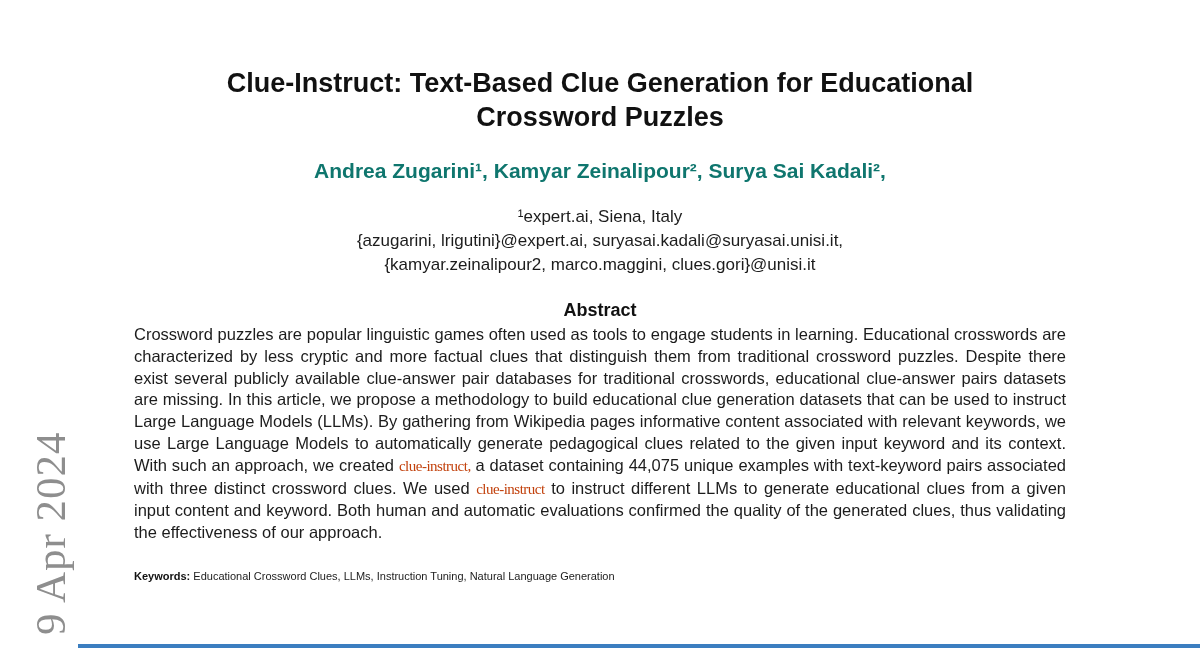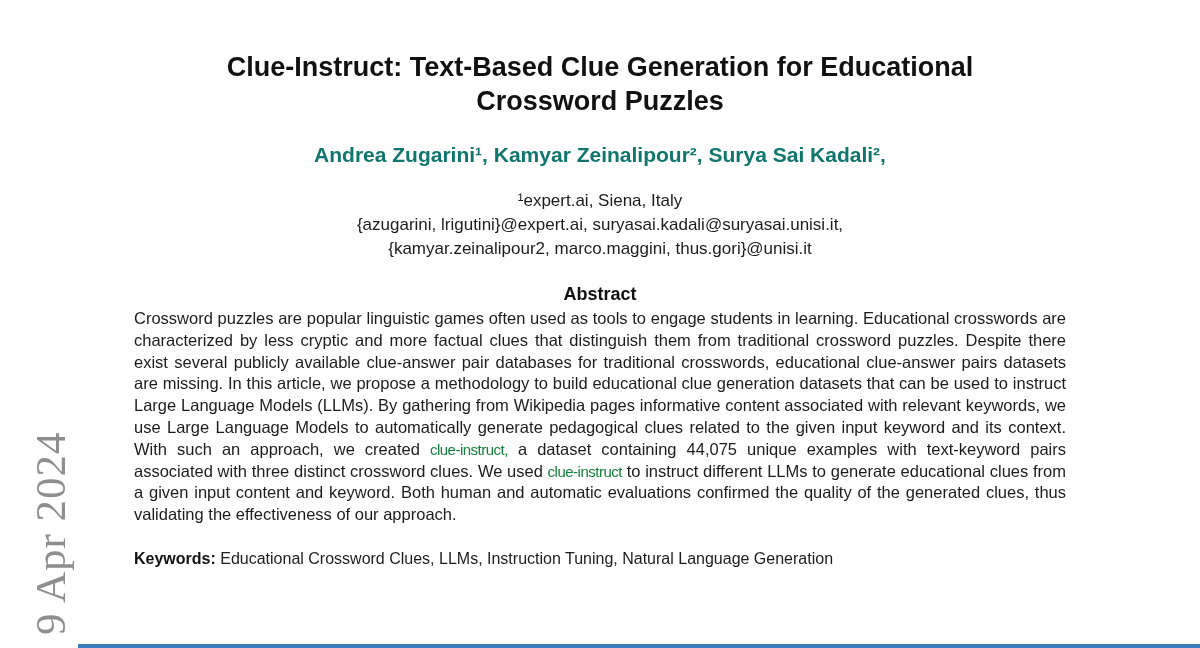--- a/index.html
+++ b/index.html
@@ -27,21 +27,21 @@
     top: 662px;
     transform: rotate(-90deg);
     transform-origin: 0 0;
     font-family: "Liberation Serif", serif;
     font-size: 43px;
     letter-spacing: 1px;
     color: #8e8e8e;
     white-space: nowrap;
   }
   .content {
-    padding-top: 50px;
+    padding-top: 66px;
     text-align: center;
   }
   .paper-title {
     margin: 0 auto;
     max-width: 880px;
     font-size: 27px;
     font-weight: bold;
     line-height: 34px;
     color: #111111;
   }
@@ -69,30 +69,30 @@
   }
   .abstract-body {
     margin: 3px auto 0 auto;
     width: 932px;
     text-align: justify;
     font-size: 16.5px;
     line-height: 21.8px;
     color: #1c1c1c;
   }
   .mono {
-    font-family: Liberation Sans, sans-serif;
+    font-family: Liberation Serif, serif;
     font-size: 15px;
     letter-spacing: -0.5px;
-    color: #15803d;
+    color: #c2410c;
   }
   .keywords {
     margin: 22px auto 0 auto;
     width: 932px;
     text-align: left;
-    font-size: 16px;
+    font-size: 11px;
     line-height: 21px;
   }
   .keywords .kw-label {
     font-weight: bold;
     color: #111111;
   }
   .bottom-bar {
     position: absolute;
     left: 78px;
     right: 0;
@@ -115,21 +115,21 @@
     <div class="authors">
       <div>Andrea Zugarini¹, Kamyar Zeinalipour², Surya Sai Kadali²,</div>
     </div>
 
     <div class="affiliations">
       <div>¹expert.ai, Siena, Italy</div>
     </div>
 
     <div class="emails">
       <div>{azugarini, lrigutini}@expert.ai, suryasai.kadali@suryasai.unisi.it,</div>
-      <div>{kamyar.zeinalipour2, marco.maggini, thus.gori}@unisi.it</div>
+      <div>{kamyar.zeinalipour2, marco.maggini, clues.gori}@unisi.it</div>
     </div>
 
     <div class="abstract-heading">Abstract</div>
 
     <p class="abstract-body"><span>Crossword puzzles are popular linguistic games often used as tools to engage students in learning. Educational crosswords are characterized by less cryptic and more factual clues that distinguish them from traditional crossword puzzles. Despite there exist several publicly available clue-answer pair databases for traditional crosswords, educational clue-answer pairs datasets are missing. In this article, we propose a methodology to build educational clue generation datasets that can be used to instruct Large Language Models (LLMs). By gathering from Wikipedia pages informative content associated with relevant keywords, we use Large Language Models to automatically generate pedagogical clues related to the given input keyword and its context. With such an approach, we created </span><span class="mono">clue-instruct,</span><span> a dataset containing 44,075 unique examples with text-keyword pairs associated with three distinct crossword clues. We used </span><span class="mono">clue-instruct</span><span> to instruct different LLMs to generate educational clues from a given input content and keyword. Both human and automatic evaluations confirmed the quality of the generated clues, thus validating the effectiveness of our approach.</span></p>
 
     <div class="keywords">
       <span class="kw-label">Keywords:</span><span> Educational Crossword Clues, LLMs, Instruction Tuning, Natural Language Generation</span>
     </div>
 

